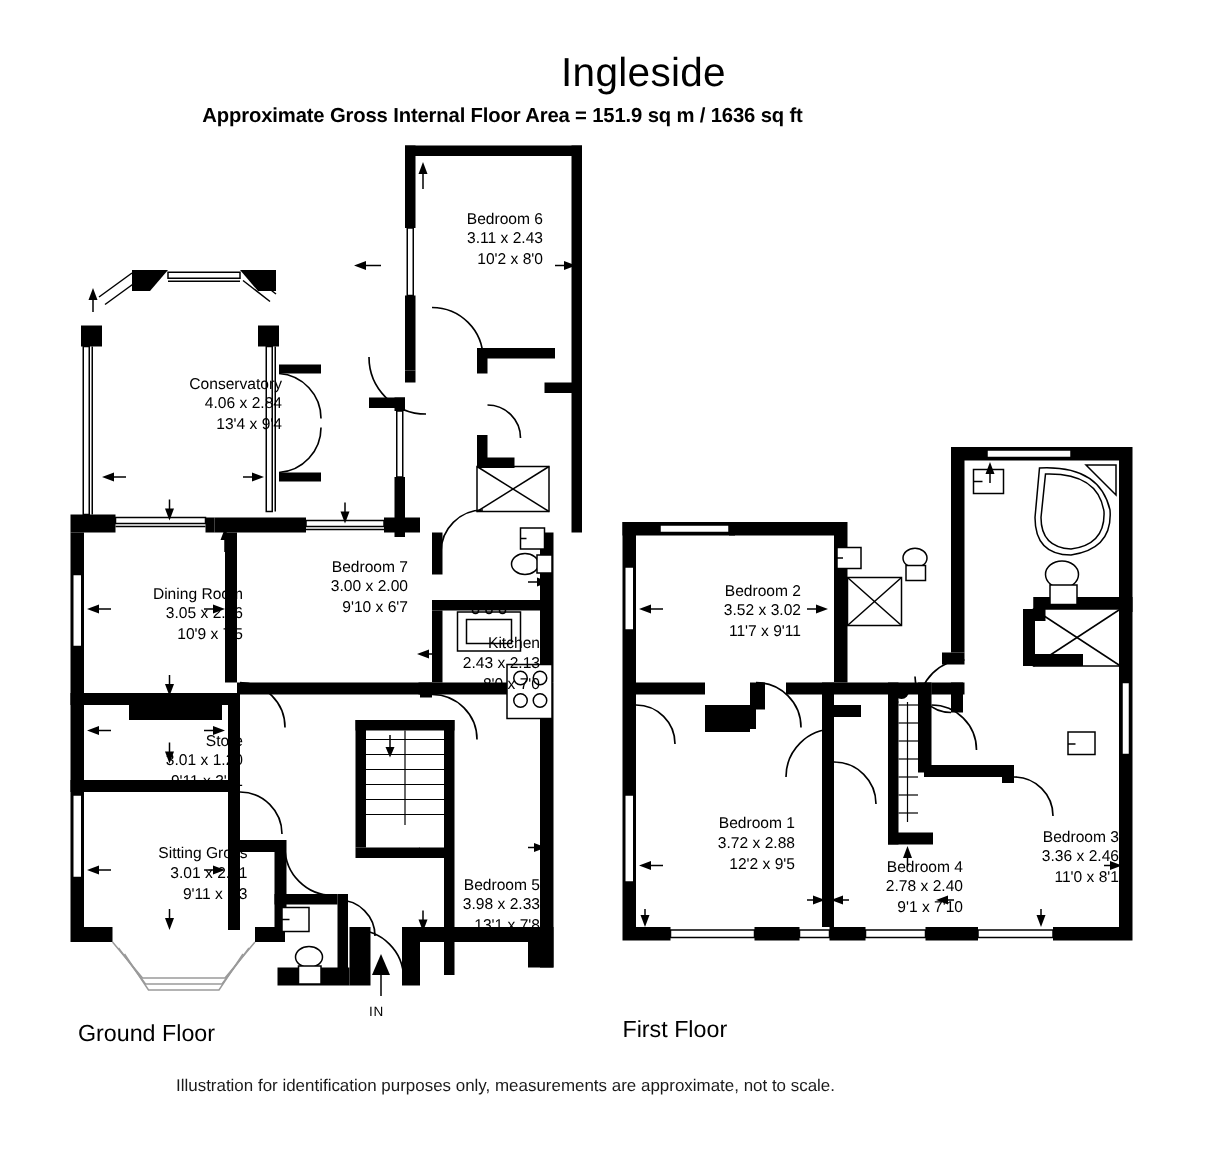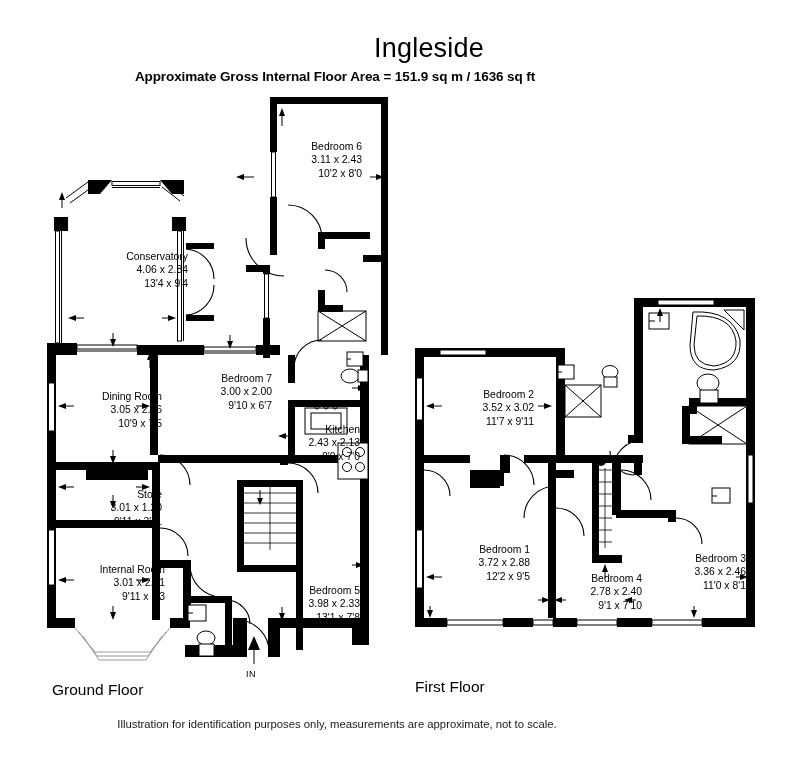--- a/index.html
+++ b/index.html
@@ -432,21 +432,21 @@
     <div class="rimp">9'10 x 6'7</div>
   </div>
 
   <div class="room" id="lbl-store" style="left:58px;top:488px;width:104px;">
     <div class="rname">Store</div>
     <div class="rmet">3.01 x 1.20</div>
     <div class="rimp">9'11 x 3'11</div>
   </div>
 
   <div class="room" id="lbl-sitting" style="left:55px;top:563px;width:110px;">
-    <div class="rname">Internal Room</div>
+    <div class="rname">Sitting Gross</div>
     <div class="rmet">3.01 x 2.81</div>
     <div class="rimp">9'11 x 9'3</div>
   </div>
 
   <div class="room" id="lbl-kitchen" style="left:286px;top:423px;width:74px;">
     <div class="rname">Kitchen</div>
     <div class="rmet">2.43 x 2.13</div>
     <div class="rimp">8'0 x 7'0</div>
   </div>
 

